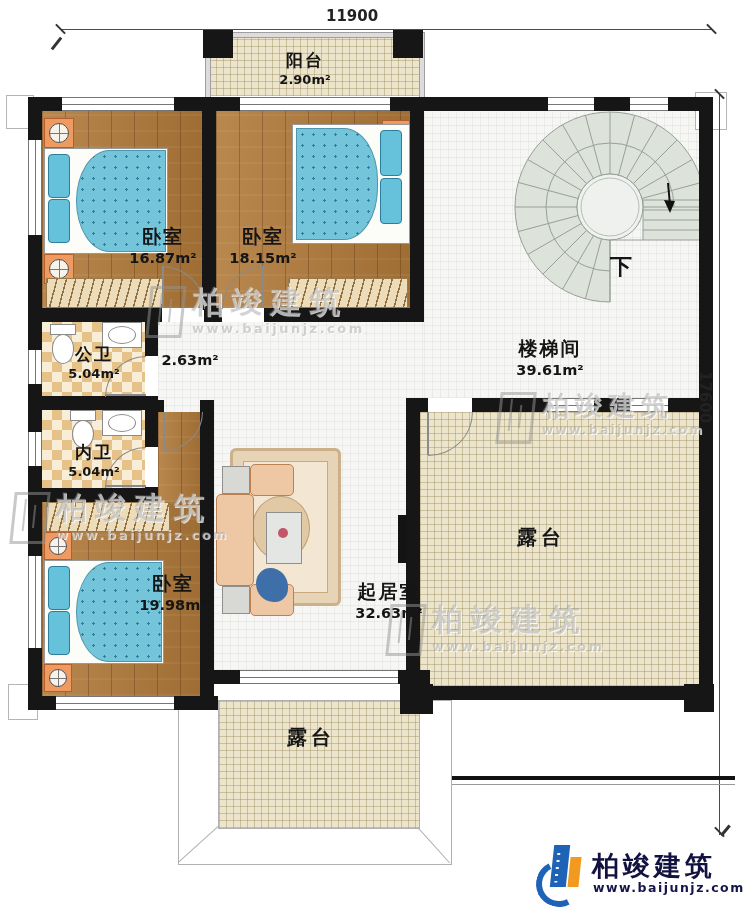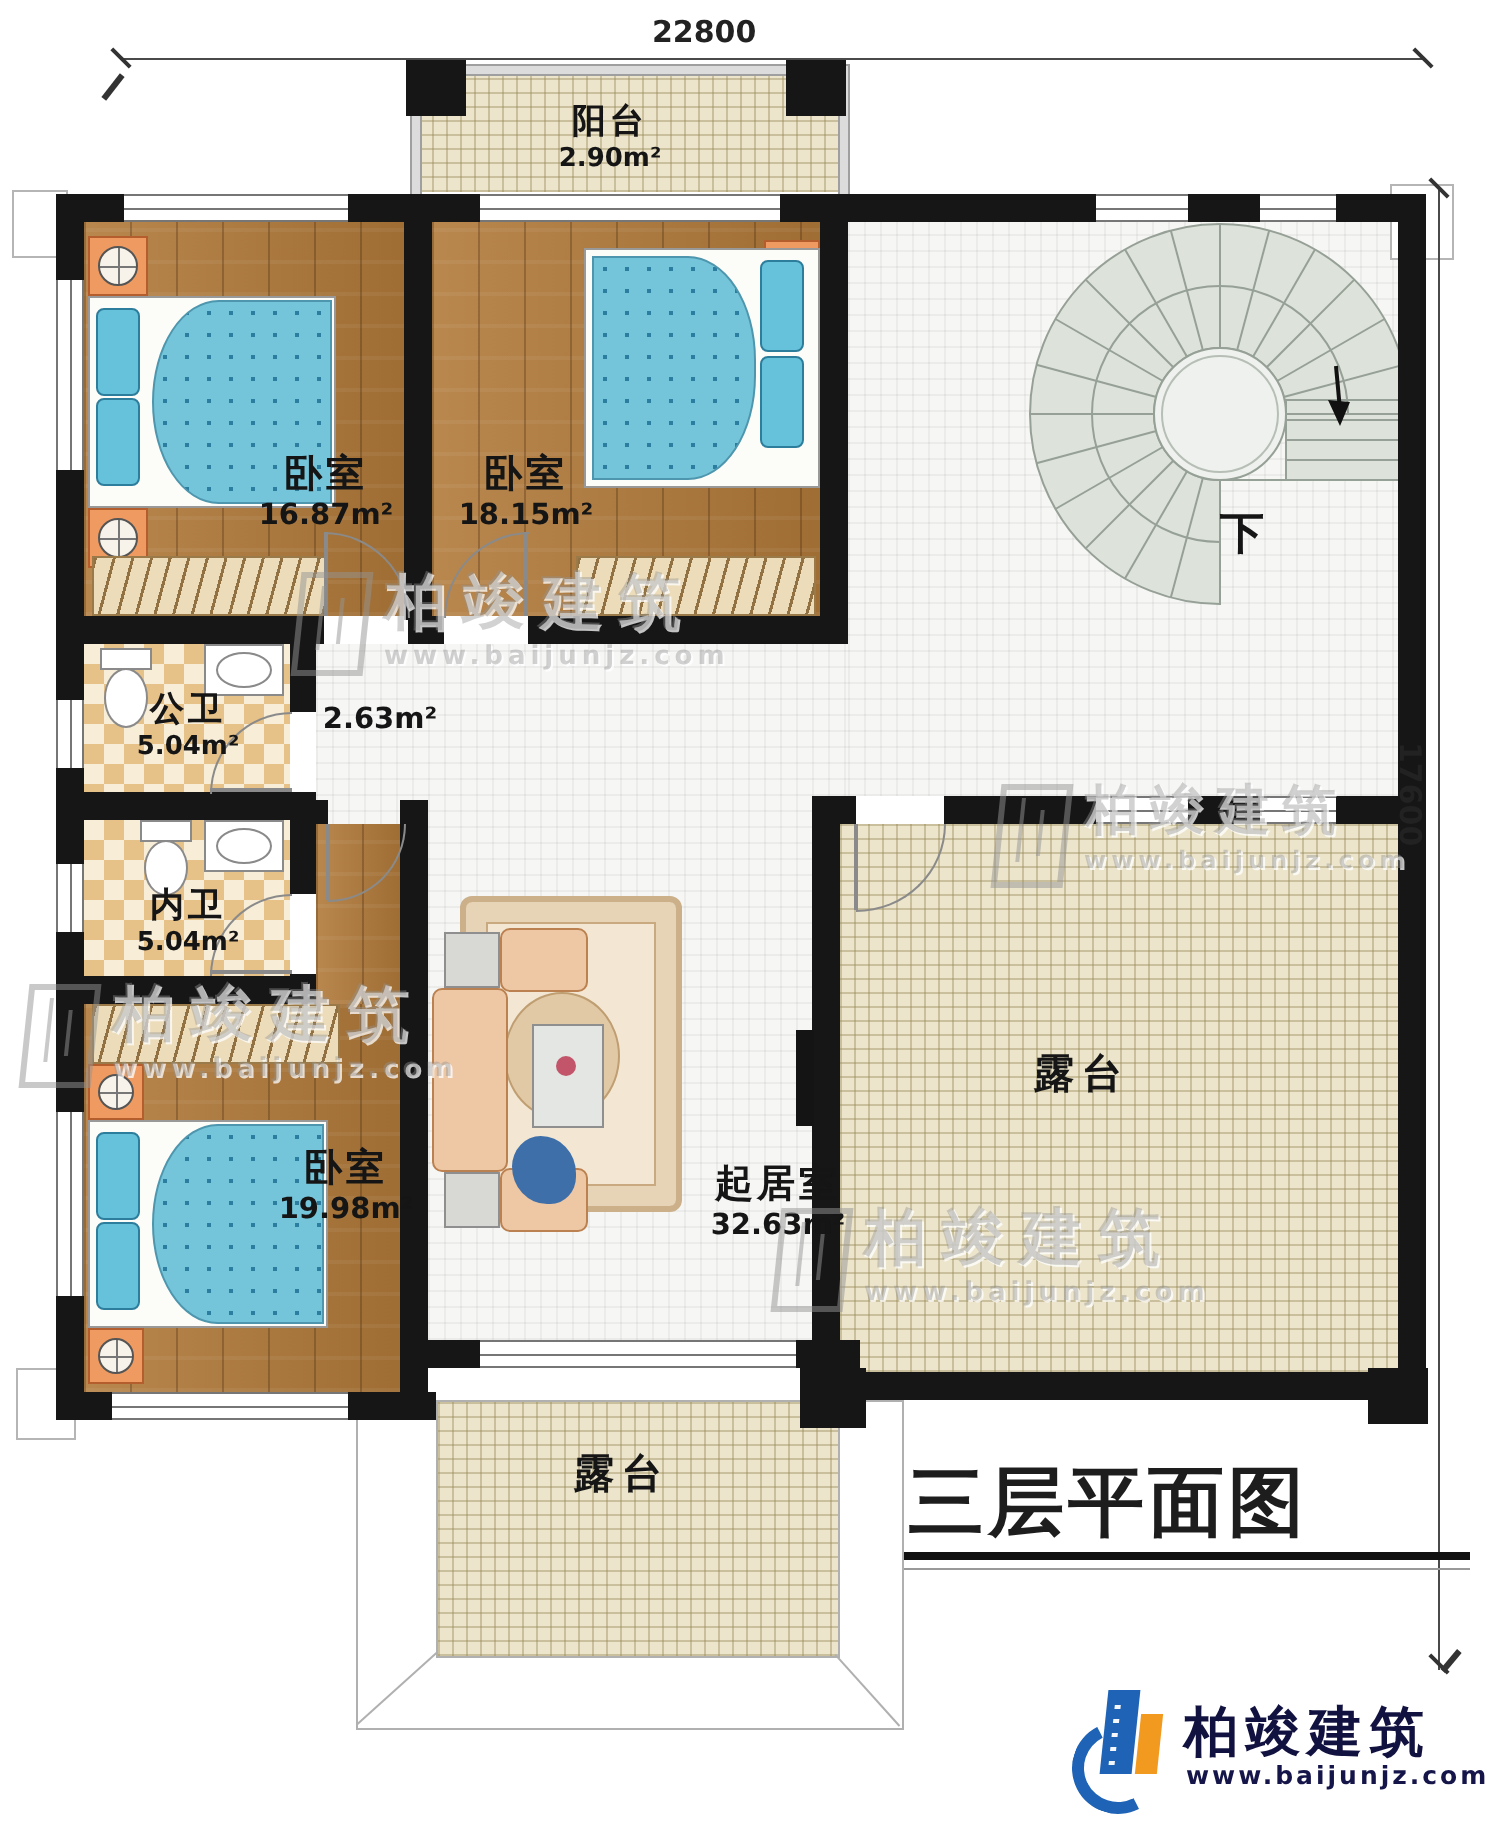--- a/index.html
+++ b/index.html
@@ -88,21 +88,21 @@
     background-size:3px 80%;background-position:4px 4px;background-repeat:no-repeat;}
   .torange{position:absolute;left:31px;top:12px;width:11px;height:30px;background:#f29a1f;transform:skewX(-6deg);}
   .tick{position:absolute;z-index:60;background:#333;}
 </style>
 </head>
 <body>
 
 <div id="canvas">
 
   <i class="tick" style="left:55px;top:36px;width:3px;height:15px;transform:rotate(38deg);"></i>
-  <div class="dimtxt" style="left:326px;top:7px;">22800</div>
+  <div class="dimtxt" style="left:326px;top:7px;">11900</div>
   <i class="dimline" style="left:60px;top:29px;width:652px;height:1px;"></i>
   <i class="slash" style="left:54px;top:28px;"></i>
   <i class="slash" style="left:705px;top:28px;"></i>
   <div class="dimtxt" style="left:714px;top:371px;transform:rotate(90deg);transform-origin:left top;">17600</div>
   <i class="dimline" style="left:719px;top:95px;width:1px;height:740px;"></i>
   <i class="slash" style="left:713px;top:93px;"></i>
   <i class="slash" style="left:713px;top:831px;"></i>
 
   <i class="niche" style="left:6px;top:95px;width:26px;height:32px;"></i>
   <i class="niche" style="left:695px;top:92px;width:30px;height:36px;"></i>
@@ -277,20 +277,24 @@
     <div class="rarea">2.90m²</div>
   </div>
   <div class="rlabel" style="left:163px;top:245px;">
     <div class="rname">卧室</div>
     <div class="rarea">16.87m²</div>
   </div>
   <div class="rlabel" style="left:263px;top:245px;">
     <div class="rname">卧室</div>
     <div class="rarea">18.15m²</div>
   </div>
+  <div class="rlabel" style="left:550px;top:357px;">
+    <div class="rname">楼梯间</div>
+    <div class="rarea">39.61m²</div>
+  </div>
   <div class="rlabel sm" style="left:94px;top:362px;text-align:center;">
     <div class="rname">公卫</div>
     <div class="rarea">5.04m²</div>
   </div>
   <div class="rlabel sm" style="left:94px;top:460px;">
     <div class="rname">内卫</div>
     <div class="rarea">5.04m²</div>
   </div>
   <div class="rlabel" style="left:190px;top:360px;">
     <div class="rarea">2.63m²</div>
@@ -332,21 +336,20 @@
     </div>
   </div>
   <div class="wm" style="left:388px;top:604px;">
     <i class="wmlogo"></i>
     <div>
       <div class="wm-cjk">柏竣建筑</div>
       <div class="wm-site">www.baijunjz.com</div>
     </div>
   </div>
 
-  <div class="title-cn" style="left:454px;top:726px;">三层平面图</div>
   <i class="tl1" style="left:452px;top:776px;width:283px;height:4px;"></i>
   <i class="tl2" style="left:452px;top:784px;width:283px;height:1px;"></i>
   <i class="tick" style="left:724px;top:824px;width:3px;height:13px;transform:rotate(40deg);"></i>
 
 
   <div class="logo" style="left:538px;top:845px;width:48px;height:56px;">
     <i class="swoosh"></i>
     <i class="tblue"></i>
     <i class="torange"></i>
   </div>

